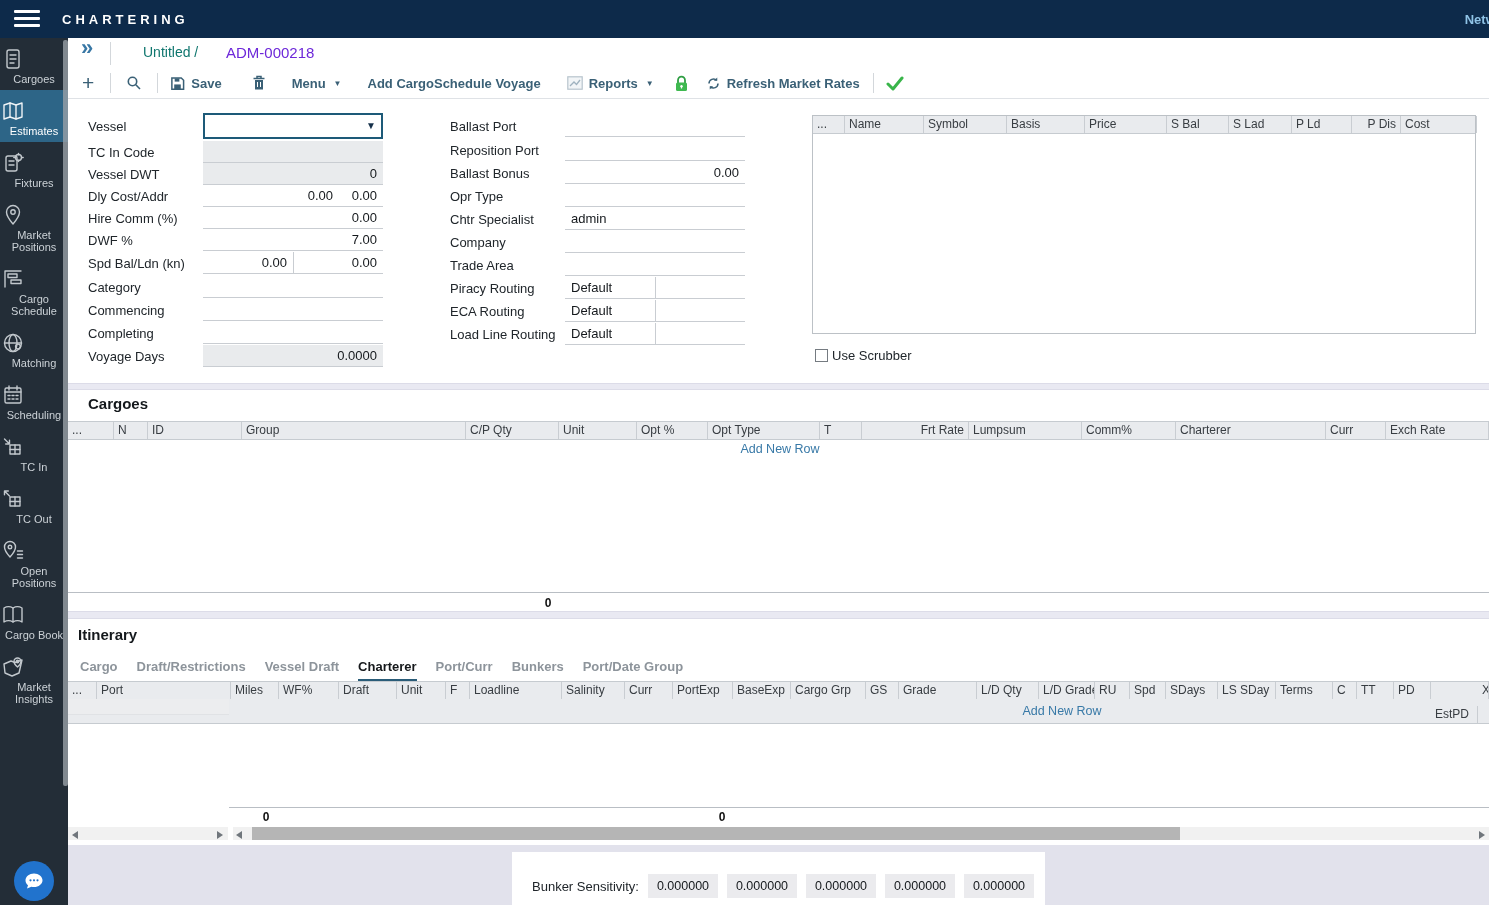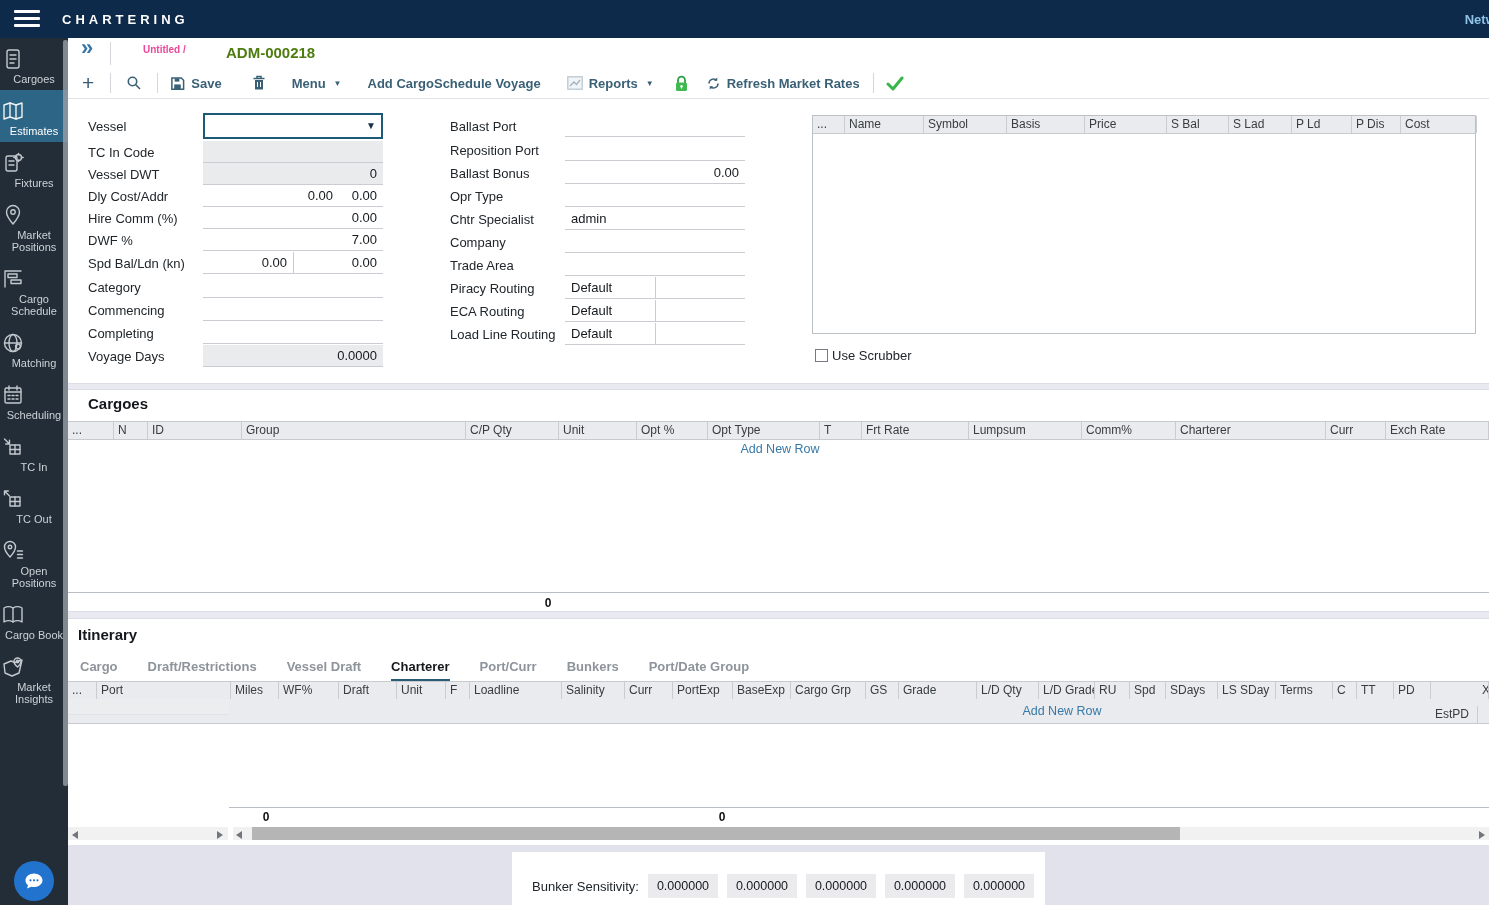--- a/index.html
+++ b/index.html
@@ -17,22 +17,22 @@
   .nav-icon{display:block;margin:0 auto 1px}
   .nav-icon svg{stroke:#c2c8cd;fill:none;stroke-width:1.4;stroke-linecap:round;stroke-linejoin:round}
   .nav-item.active .nav-icon svg{stroke:#eef3f6}
   .nav-label{font-size:11px;line-height:12px;display:block;padding:0 2px}
   .side-scroll{position:absolute;right:0;top:2px;width:5px;height:746px;background:#98a0a6;opacity:.8;border-radius:2px}
   .chat-fab{position:absolute;left:14px;top:823px;width:40px;height:40px;border-radius:50%;background:#2173cd;display:flex;align-items:center;justify-content:center;cursor:pointer}
   
   .main{position:absolute;left:68px;top:38px;width:1421px;height:867px;background:#fff;z-index:10}
   .expand-btn{position:absolute;left:13px;top:-3px;color:#3877a5;font-size:22px;font-weight:bold;cursor:pointer;letter-spacing:-2px}
   .vdiv{position:absolute;width:1px;background:#d3d7db}
-  .crumb-title{position:absolute;left:75px;top:6px;font-size:10px;font-weight:bold;color:#ec4899}
-  .crumb-id{position:absolute;left:158px;top:6px;font-size:15px;font-weight:bold;color:#4d7c0f}
+  .crumb-title{position:absolute;left:75px;top:6px;font-size:14px;font-weight:normal;color:#0f766e}
+  .crumb-id{position:absolute;left:158px;top:6px;font-size:15px;font-weight:normal;color:#6d28d9}
   .toolbar{position:absolute;left:0;top:30px;width:100%;height:31px;border-bottom:1px solid #dfe2e6;display:flex;align-items:center;color:#3a6076;font-size:13px;font-weight:bold;box-sizing:border-box}
   .tbtn{display:flex;align-items:center;gap:6px;cursor:pointer;white-space:nowrap}
   .tb-div{width:1px;height:20px;background:#d3d7db}
   .caret{font-size:8px;margin-left:2px;color:#3a6076}
   
   .flabel{position:absolute;font-size:13px;color:#20262b;white-space:nowrap}
   .fld{position:absolute;height:22px;border-bottom:1px solid #c9cdd2;box-sizing:border-box;font-size:13px;color:#14181c;padding:3px 6px 0;white-space:nowrap;overflow:hidden}
   .fld.dis{background:#e9ebed}
   .fld.r{text-align:right}
   .fld.flex2{display:flex;padding:3px 6px 0}
@@ -46,21 +46,21 @@
   .ghead{display:flex;background:#e9ebee;border-bottom:1px solid #c6cbd0}
   .hcell{box-sizing:border-box;flex:0 0 auto;height:17px;line-height:16px;padding:0 4px;font-size:12px;color:#383d42;border-right:1px solid #c9cdd2;overflow:hidden;white-space:nowrap}
   .scrub{position:absolute;left:747px;top:310px;display:flex;align-items:center;gap:4px;font-size:13px;color:#20262b}
   .cb{width:13px;height:13px;border:1px solid #757b81;background:#fff;box-sizing:border-box;cursor:pointer}
   .splitter{position:absolute;left:0;width:100%;background:#e9e9f2;border-top:1px solid #dcdce8;border-bottom:1px solid #dcdce8;box-sizing:border-box}
   .sec-title{position:absolute;font-size:15px;font-weight:bold;color:#14181c}
   .grid-head{position:absolute;left:0;width:100%;display:flex;background:#e9ebee;border-top:1px solid #c6cbd0;border-bottom:1px solid #c6cbd0;box-sizing:border-box}
   .addrow{position:absolute;font-size:12.5px;color:#3879a7;cursor:pointer;transform:translateX(-50%);white-space:nowrap}
   .tline{position:absolute;border-top:1px solid #b9bec4}
   .tzero{position:absolute;font-size:12px;font-weight:bold;color:#111;transform:translateX(-50%)}
-  .tabs{position:absolute;left:12px;display:flex;gap:30px;font-size:13px;font-weight:bold;color:#8d949b}
+  .tabs{position:absolute;left:12px;display:flex;gap:19px;font-size:13px;font-weight:bold;color:#8d949b}
   .tab{padding-bottom:5px;cursor:pointer;white-space:nowrap}
   .tab.on{color:#15181b;border-bottom:3px solid #2a5c78}
   .graycell{position:absolute;background:#ecedef;border-bottom:1px solid #e0e2e5}
   
   .sb-track{position:absolute;height:13px;background:#f1f1f1}
   .sb-thumb{position:absolute;height:13px;background:#b5b5b5;cursor:grab}
   .sb-ar{position:absolute;top:3.5px;width:0;height:0;border-style:solid;cursor:pointer}
   .sb-ar.l{border-width:4px 6px 4px 0;border-color:transparent #70767c transparent transparent}
   .sb-ar.rr{border-width:4px 0 4px 6px;border-color:transparent transparent transparent #70767c}
   
@@ -363,21 +363,21 @@
   <div class="mkt">
     <div class="ghead" id="market-header">
         <div class="hcell" style="width: 32px;">...</div>
         <div class="hcell" style="width: 79px;">Name</div>
         <div class="hcell" style="width: 83px;">Symbol</div>
         <div class="hcell" style="width: 78px;">Basis</div>
         <div class="hcell" style="width: 82px;">Price</div>
         <div class="hcell" style="width: 62px;">S Bal</div>
         <div class="hcell" style="width: 63px;">S Lad</div>
         <div class="hcell" style="width: 60px;">P Ld</div>
-        <div class="hcell" style="width: 49px;">P Dis</div>
+        <div class="hcell" style="width: 49px; text-align: right;">P Dis</div>
         <div class="hcell" style="width: 76px;">Cost</div>
       </div>
   </div>
   <div class="scrub">
     <span class="cb"></span>
     <span>Use Scrubber</span>
   </div>
 
   <div class="splitter" style="top:345px;height:7px"></div>
 
@@ -385,21 +385,21 @@
   <div class="grid-head" id="cargo-header" style="top:383px">
       <div class="hcell" style="width: 46px;">...</div>
       <div class="hcell" style="width: 34px;">N</div>
       <div class="hcell" style="width: 94px;">ID</div>
       <div class="hcell" style="width: 224px;">Group</div>
       <div class="hcell" style="width: 93px;">C/P Qty</div>
       <div class="hcell" style="width: 78px;">Unit</div>
       <div class="hcell" style="width: 71px;">Opt %</div>
       <div class="hcell" style="width: 112px;">Opt Type</div>
       <div class="hcell" style="width: 42px;">T</div>
-      <div class="hcell" style="width: 107px;">Frt Rate</div>
+      <div class="hcell" style="width: 107px; text-align: right;">Frt Rate</div>
       <div class="hcell" style="width: 113px;">Lumpsum</div>
       <div class="hcell" style="width: 94px;">Comm%</div>
       <div class="hcell" style="width: 150px;">Charterer</div>
       <div class="hcell" style="width: 60px;">Curr</div>
       <div class="hcell" style="width: 103px;">Exch Rate</div>
     </div>
   <div class="addrow" style="left:712px;top:404px">Add New Row</div>
   <div class="tline" style="left:0;top:554px;width:1421px"></div>
   <div class="tzero" style="left:480px;top:558px">0</div>
 

